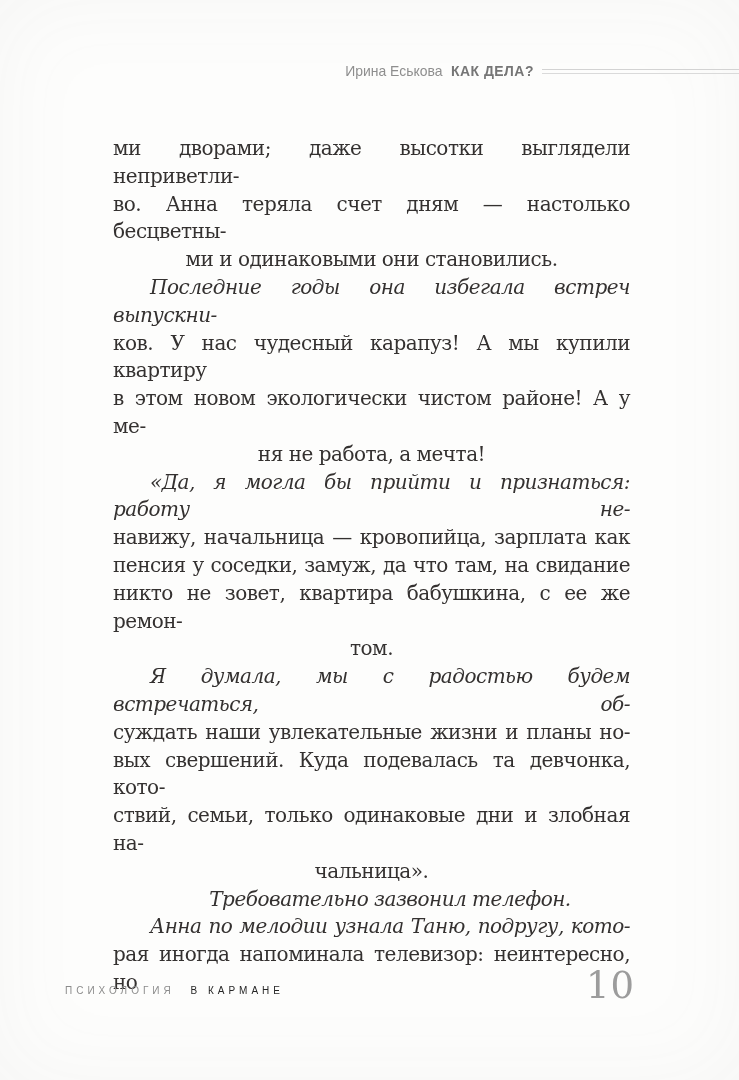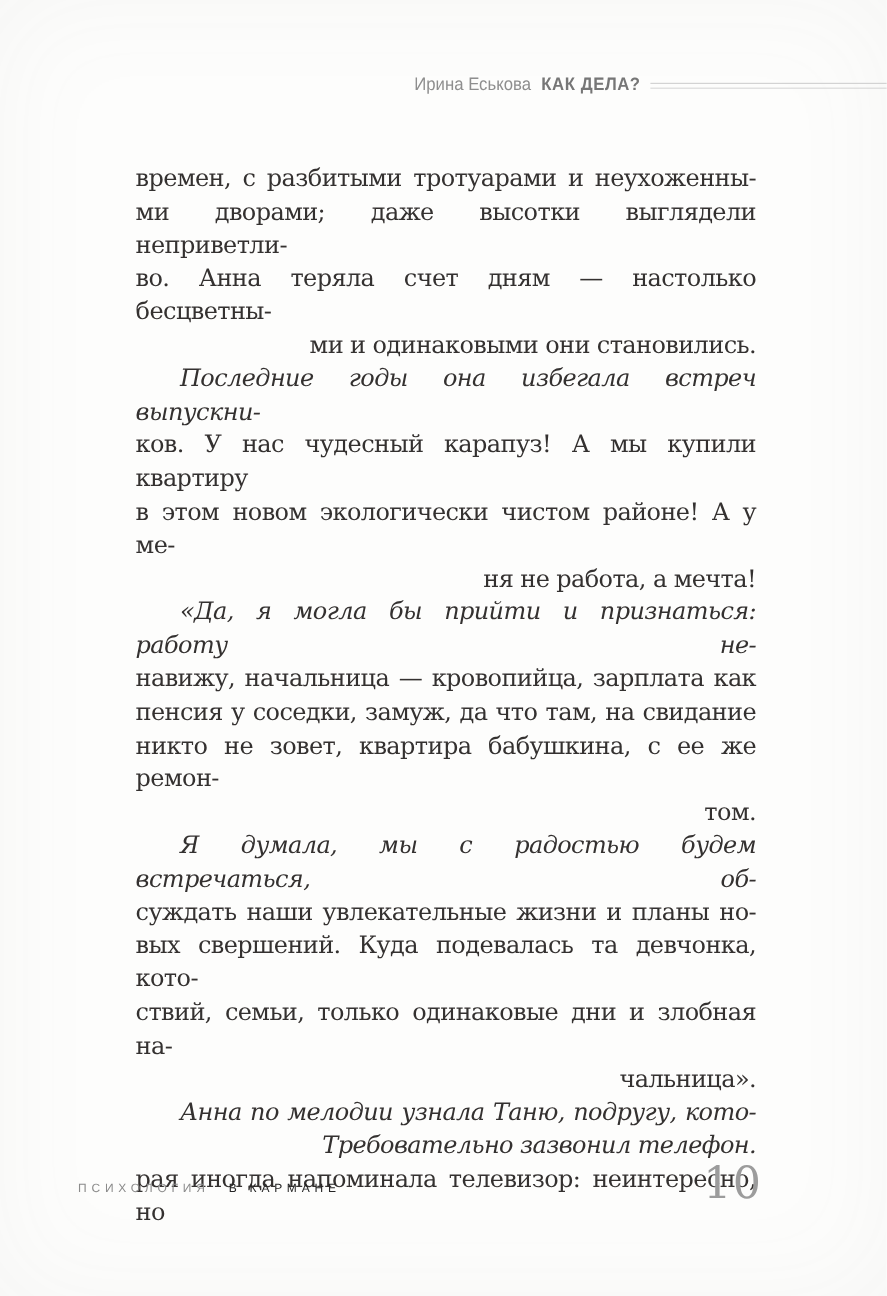--- a/index.html
+++ b/index.html
@@ -47,21 +47,21 @@
   .page-text {
     position: absolute;
     left: 113px; top: 135px;
     width: 517px;
     font-size: 20px;
     line-height: 27.8px;
     letter-spacing: -0.5px;
     color: #343130;
   }
   .line { text-align: justify; text-align-last: justify; }
-  .line.end { text-align: right; text-align-last: auto; }
+  .line.end { text-align: center; text-align-last: auto; }
   .line.ind { text-indent: 37px; font-style: italic; }
 
   
   .series-label {
     position: absolute;
     left: 65px; top: 985px;
     font-family: "Liberation Sans", sans-serif;
     font-size: 10px;
     font-weight: normal;
     letter-spacing: 4px;
@@ -87,40 +87,39 @@
 
 <div class="book-page">
 
   <div class="running-header-text">
     <span>Ирина Еськова</span>
     <span class="book-title">КАК ДЕЛА?</span>
   </div>
   <div class="header-rule"></div>
 
   <div class="page-text">
-    <div class="line">времен, с разбитыми тротуарами и неухоженны-</div>
     <div class="line">ми дворами; даже высотки выглядели неприветли-</div>
     <div class="line">во. Анна теряла счет дням — настолько бесцветны-</div>
     <div class="line end">ми и одинаковыми они становились.</div>
     <div class="line ind">Последние годы она избегала встреч выпускни-</div>
     <div class="line">ков. У нас чудесный карапуз! А мы купили квартиру</div>
     <div class="line">в этом новом экологически чистом районе! А у ме-</div>
     <div class="line end">ня не работа, а мечта!</div>
     <div class="line ind">«Да, я могла бы прийти и признаться: работу не-</div>
     <div class="line">навижу, начальница — кровопийца, зарплата как</div>
     <div class="line">пенсия у соседки, замуж, да что там, на свидание</div>
     <div class="line">никто не зовет, квартира бабушкина, с ее же ремон-</div>
     <div class="line end">том.</div>
     <div class="line ind">Я думала, мы с радостью будем встречаться, об-</div>
     <div class="line">суждать наши увлекательные жизни и планы но-</div>
     <div class="line">вых свершений. Куда подевалась та девчонка, кото-</div>
     <div class="line">ствий, семьи, только одинаковые дни и злобная на-</div>
     <div class="line end">чальница».</div>
+    <div class="line end ind">Требовательно зазвонил телефон.</div>
     <div class="line ind">Анна по мелодии узнала Таню, подругу, кото-</div>
-    <div class="line end ind">Требовательно зазвонил телефон.</div>
     <div class="line">рая иногда напоминала телевизор: неинтересно, но</div>
 
   </div>
 
   <div class="series-label">
     <span>ПСИХОЛОГИЯ</span>
     <span class="series-bold">В КАРМАНЕ</span>
   </div>
 
   <div class="page-number">10</div>

